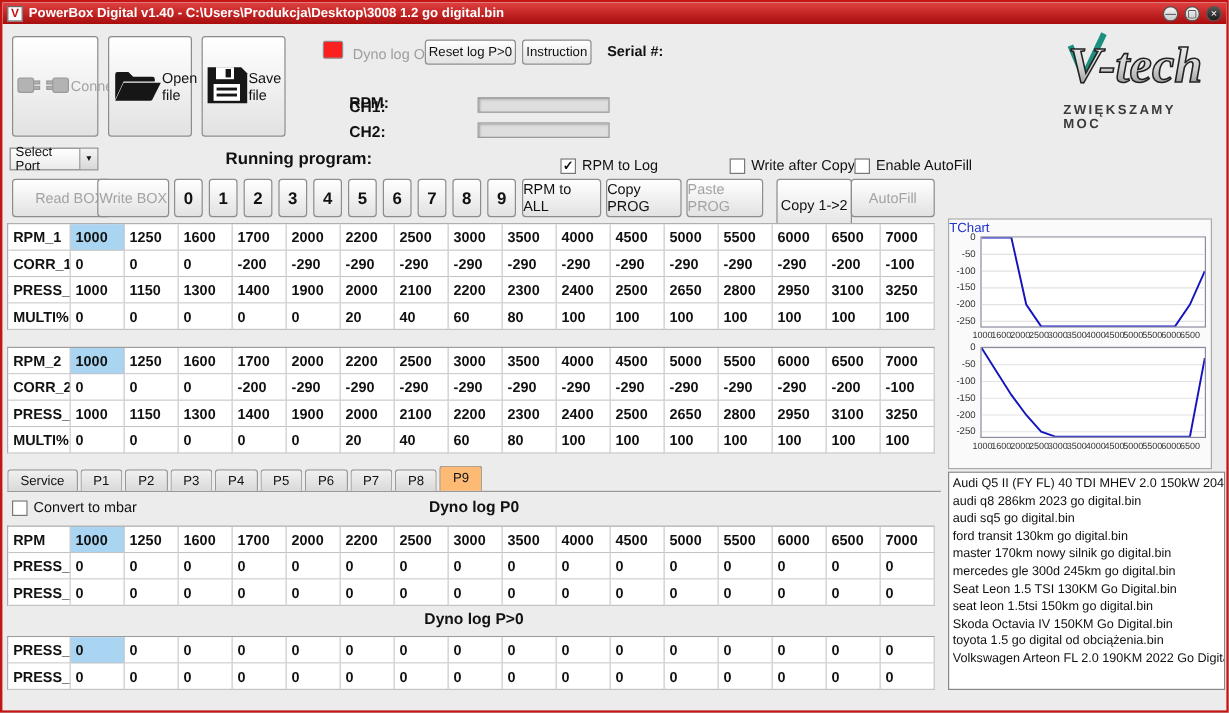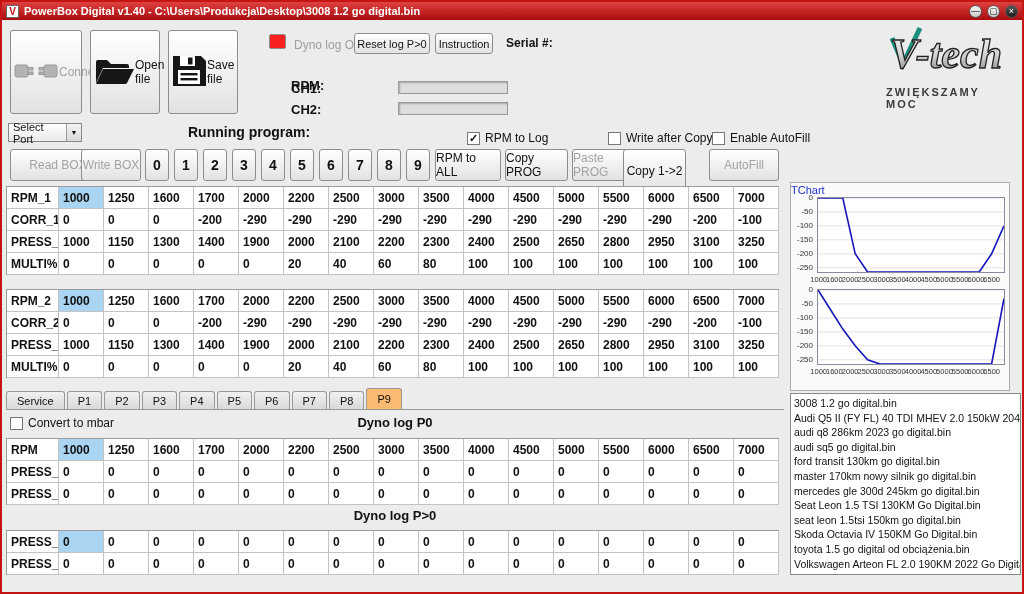--- a/index.html
+++ b/index.html
@@ -64,21 +64,21 @@
   .cb-autofill { left:710px; top:129px; }
   .cb-mbar     { left:8px;   top:414px; }
 
   .readbox-btn  { left:8px;   top:147px; width:82px; height:32px;padding-left:14px; }
   .writebox-btn { left:79px;  top:147px; width:60px; height:32px; }
   .digits-row   { left:143px; top:147px; height:32px; display:flex; gap:5px; }
   .digits-row .btn { width:24px; height:32px; font-size:14px; font-weight:bold; }
   .rpmall-btn   { left:433px; top:147px; width:66px; height:32px; }
   .copyprog-btn { left:503px; top:147px; width:63px; height:32px; }
   .pasteprog-btn{ left:570px; top:147px; width:64px; height:32px; }
-  .copy12-btn   { left:621px; top:147px; width:63px; height:44px; }
+  .copy12-btn   { left:645px; top:147px; width:63px; height:44px; }
   .autofill-btn { left:707px; top:147px; width:70px; height:32px; }
 
   
   .dtable { background:#fff; border-top:1px solid #9c9c9c; border-left:1px solid #9c9c9c; }
   .trow { display:flex; height:22px; }
   .tcell { width:45px; border-right:1px solid #c3c3c3; border-bottom:1px solid #c3c3c3;
            font-size:12px; font-weight:bold; display:flex; align-items:center; padding-left:4px;
            background:#fff; overflow:hidden; }
   .tcell.tlabel { width:52px; }
   .tcell.hl { background:#a9d4f2; }
@@ -574,21 +574,20 @@
         <div style="left: 94.4px;">4000</div>
         <div style="left: 110.1px;">4500</div>
         <div style="left: 125.8px;">5000</div>
         <div style="left: 141.5px;">5500</div>
         <div style="left: 157.3px;">6000</div>
         <div style="left: 173px;">6500</div>
       </div>
   </div>
 
   <div class="abs file-list">
-      <div class="file-item">3008 1.2 go digital.bin</div>
       <div class="file-item">Audi Q5 II (FY FL) 40 TDI MHEV 2.0 150kW 204KM (</div>
       <div class="file-item">audi q8 286km 2023 go digital.bin</div>
       <div class="file-item">audi sq5 go digital.bin</div>
       <div class="file-item">ford transit 130km go digital.bin</div>
       <div class="file-item">master 170km nowy silnik go digital.bin</div>
       <div class="file-item">mercedes gle 300d 245km go digital.bin</div>
       <div class="file-item">Seat Leon 1.5 TSI 130KM Go Digital.bin</div>
       <div class="file-item">seat leon 1.5tsi 150km go digital.bin</div>
       <div class="file-item">Skoda Octavia IV 150KM Go Digital.bin</div>
       <div class="file-item">toyota 1.5 go digital od obciążenia.bin</div>

